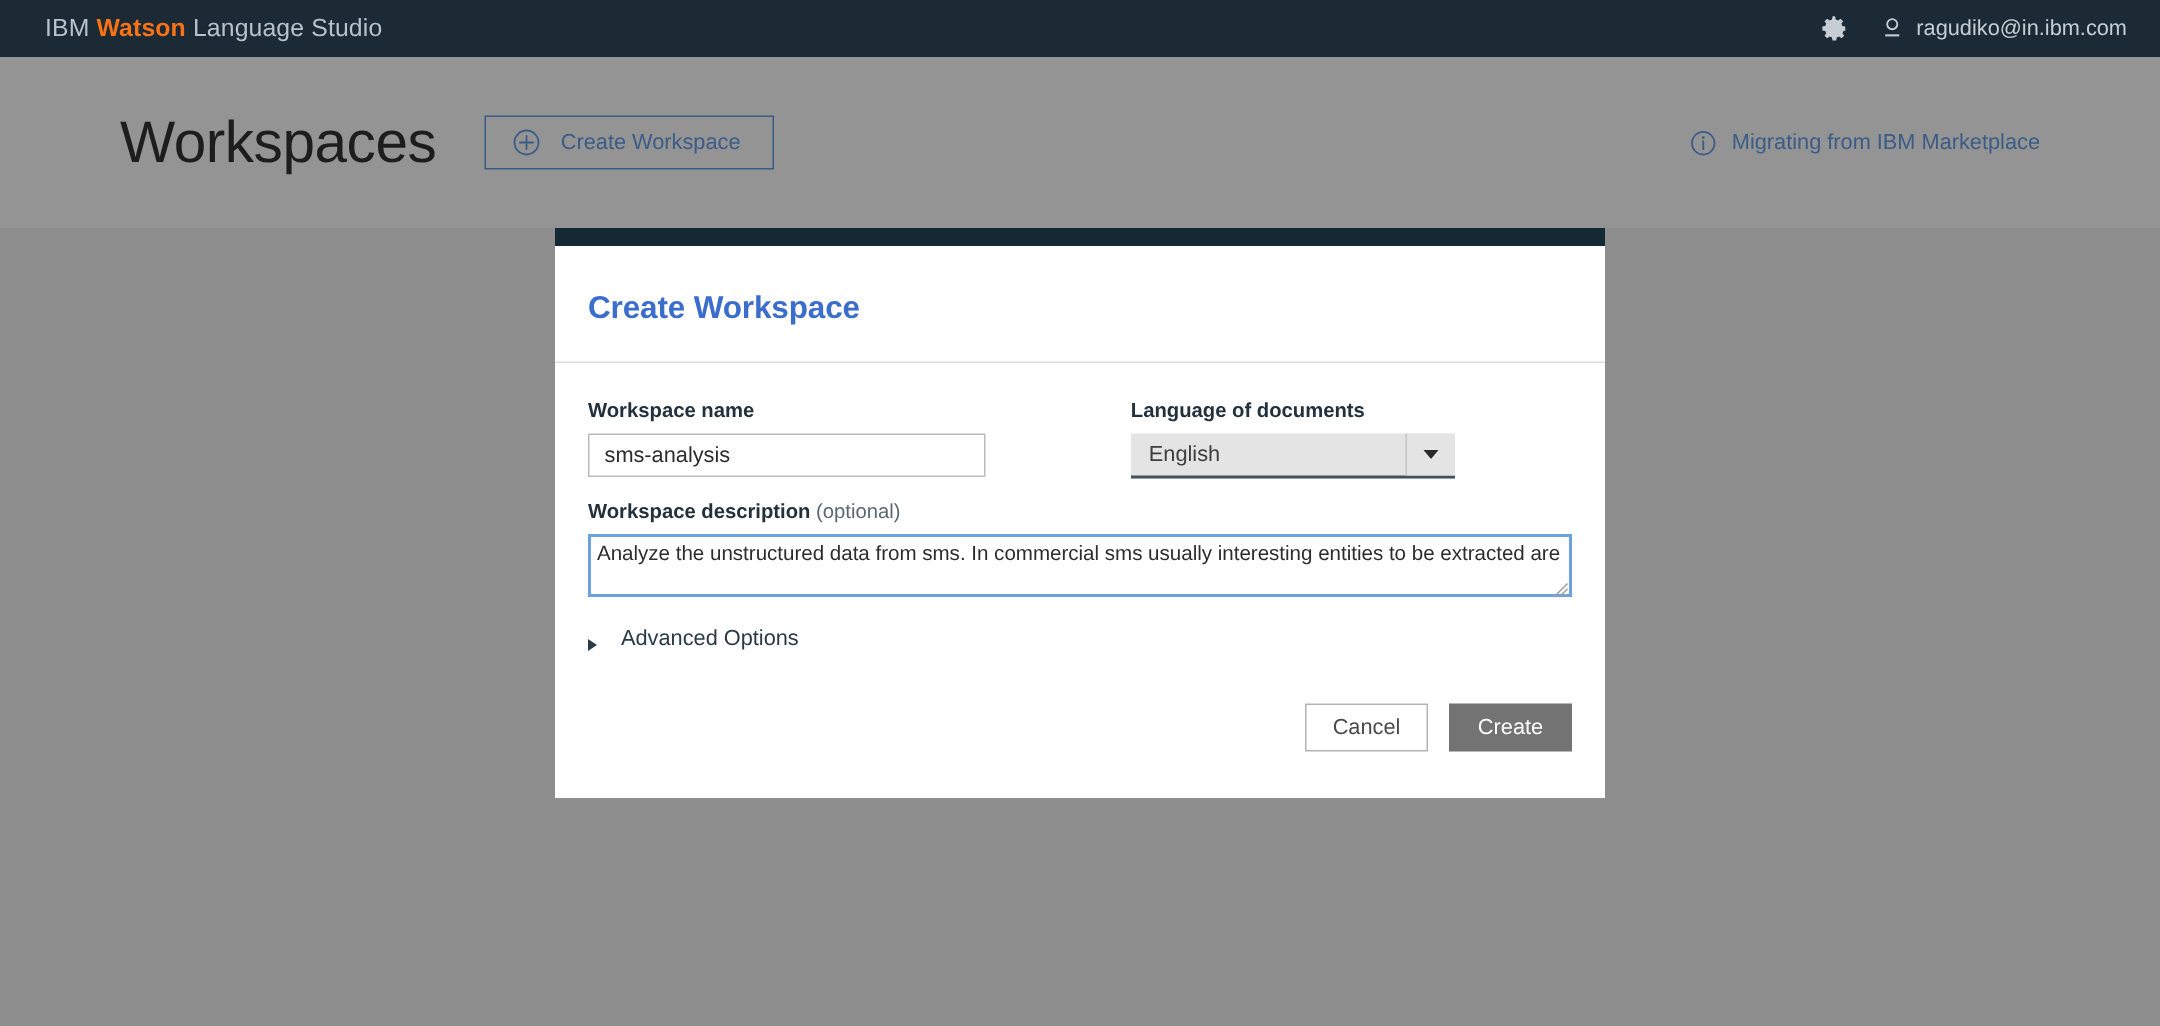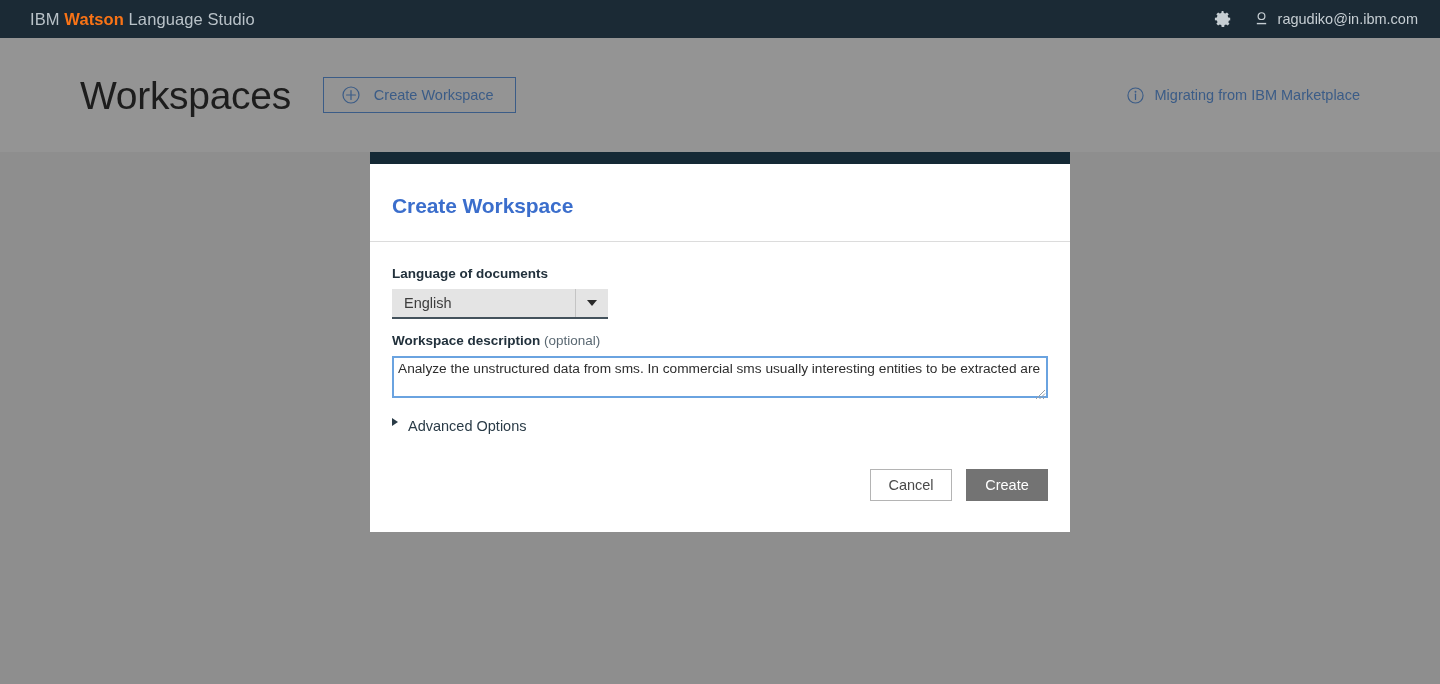--- a/index.html
+++ b/index.html
@@ -223,22 +223,22 @@
     position: absolute;
     right: 24px;
     width: 11px; height: 11px;
     margin-top: -12px;
     pointer-events: none;
   }
 
   .advanced-row {
     margin-top: 20px;
     display: flex;
-    align-items: flex-start;
-    gap: 10px;
+    align-items: flex-end;
+    gap: 16px;
     cursor: pointer;
     width: fit-content;
   }
   .triangle-right-icon {
     width: 0; height: 0;
     border-top: 4.5px solid transparent;
     border-bottom: 4.5px solid transparent;
     border-left: 6px solid #2a3b47;
     display: block;
   }
@@ -330,20 +330,24 @@
   <div class="modal-topbar"></div>
 
   <div class="modal-header">
     <h2 class="modal-title">Create Workspace</h2>
   </div>
 
   <div class="modal-body">
 
     <div class="row">
 
+      <div class="field-name">
+        <label class="field-label">Workspace name</label>
+        <input class="text-input" type="text" value="sms-analysis" style="">
+      </div>
 
       <div class="field-lang">
         <label class="field-label">Language of documents</label>
         <div class="select-wrap">
           <div class="select-display">English</div>
           <div class="select-arrow-btn">
             <span class="caret-down-icon"></span>
           </div>
         </div>
       </div>

